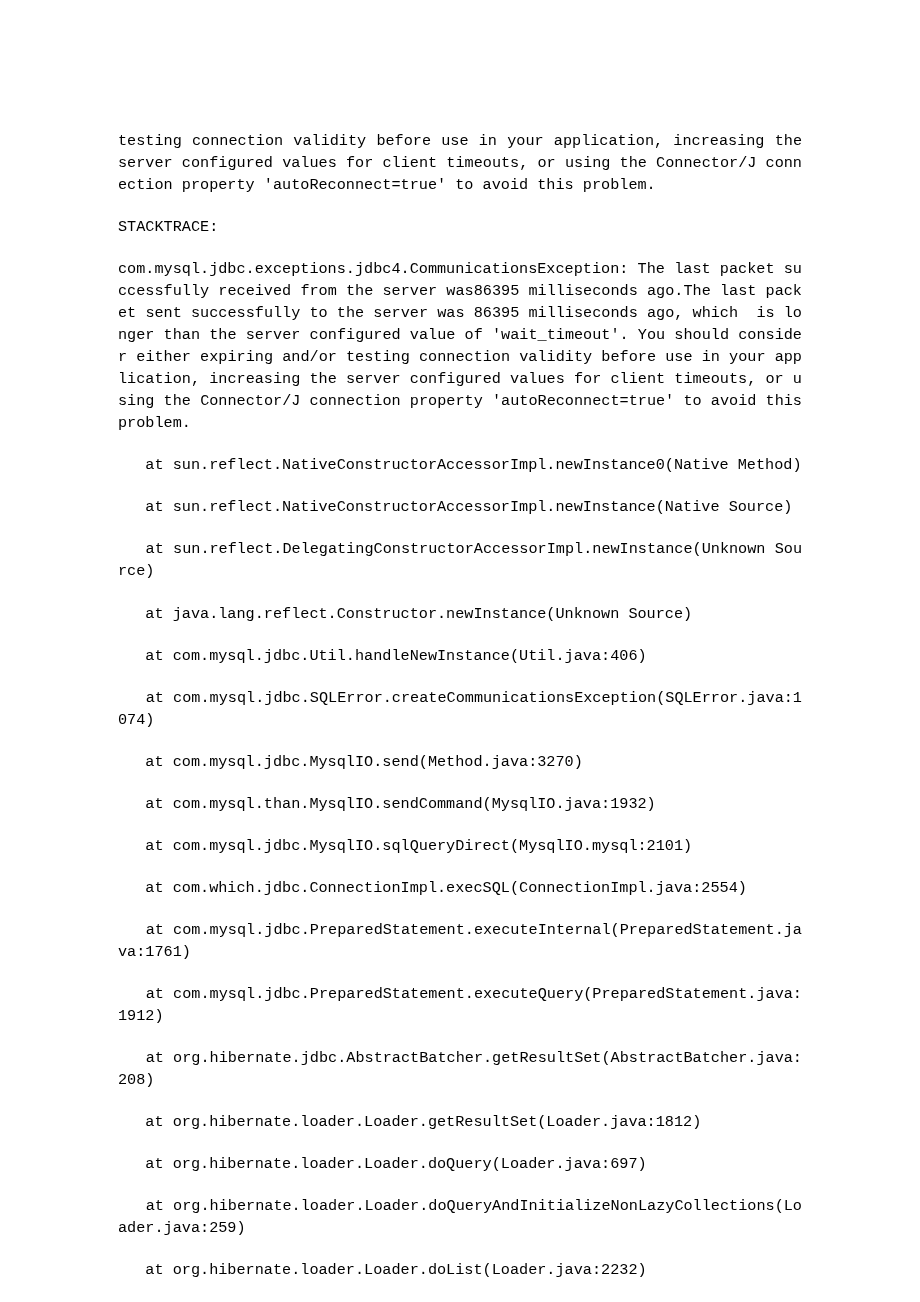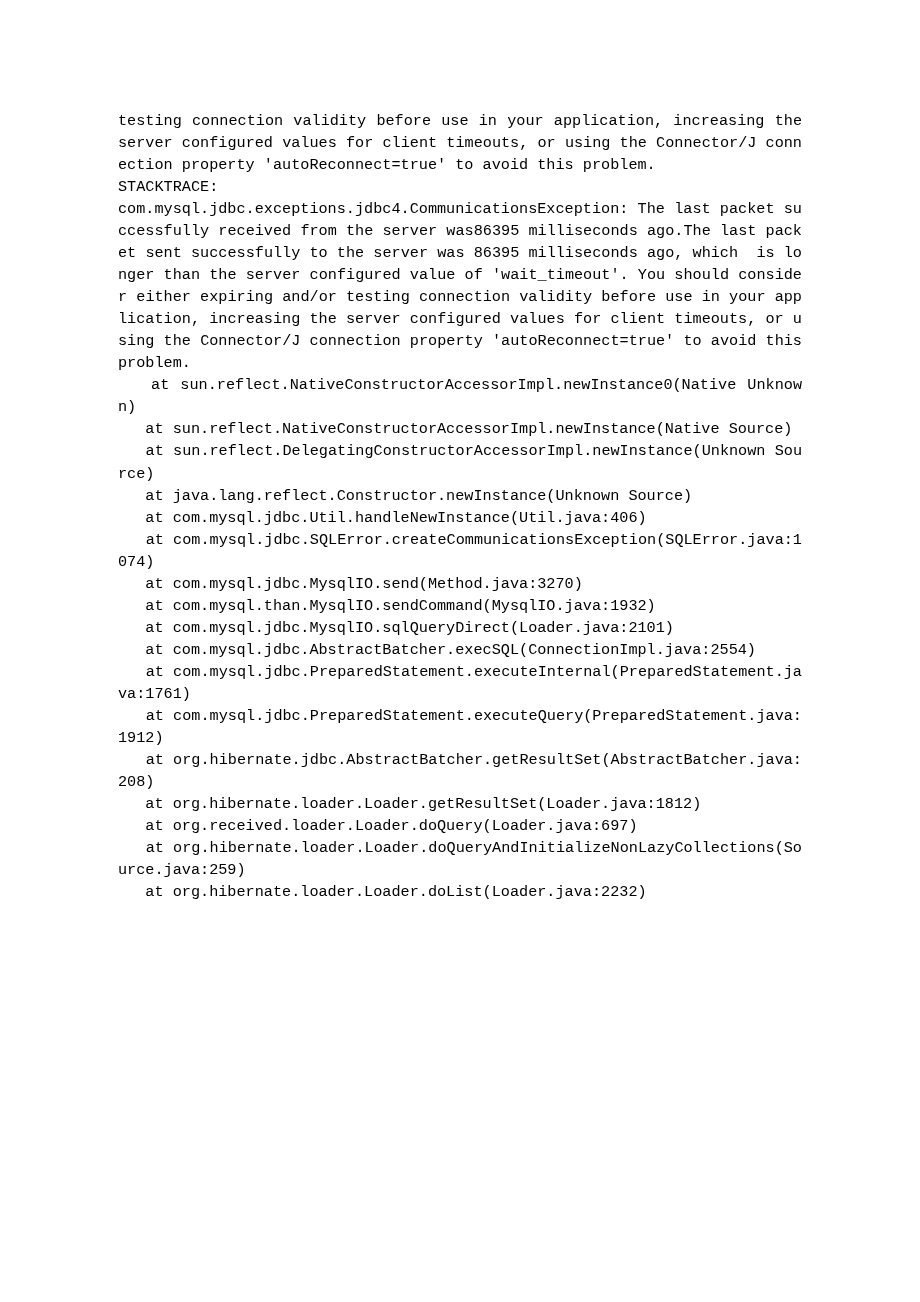--- a/index.html
+++ b/index.html
@@ -15,37 +15,38 @@
     font-family: "Courier New", "Noto Sans Mono CJK SC", monospace;
     font-size: 15.2px;
     line-height: 1.45;
     color: #000000;
     text-align: justify;
     text-justify: inter-ideograph;
     word-break: break-all;
   }
   .line {
     white-space: pre-wrap;
+    margin-top: 20px;
   }
 </style>
 </head>
 <body>
 
 <div class="line">testing connection validity before use in your application, increasing the server configured values for client timeouts, or using the Connector/J connection property 'autoReconnect=true' to avoid this problem.</div>
 <div class="line">STACKTRACE:</div>
 <div class="line">com.mysql.jdbc.exceptions.jdbc4.CommunicationsException: The last packet successfully received from the server was86395 milliseconds ago.The last packet sent successfully to the server was 86395 milliseconds ago, which  is longer than the server configured value of 'wait_timeout'. You should consider either expiring and/or testing connection validity before use in your application, increasing the server configured values for client timeouts, or using the Connector/J connection property 'autoReconnect=true' to avoid this problem.</div>
-<div class="line">   at sun.reflect.NativeConstructorAccessorImpl.newInstance0(Native Unknown)</div>
+<div class="line">   at sun.reflect.NativeConstructorAccessorImpl.newInstance0(Native Method)</div>
 <div class="line">   at sun.reflect.NativeConstructorAccessorImpl.newInstance(Native Source)</div>
 <div class="line">   at sun.reflect.DelegatingConstructorAccessorImpl.newInstance(Unknown Source)</div>
 <div class="line">   at java.lang.reflect.Constructor.newInstance(Unknown Source)</div>
 <div class="line">   at com.mysql.jdbc.Util.handleNewInstance(Util.java:406)</div>
 <div class="line">   at com.mysql.jdbc.SQLError.createCommunicationsException(SQLError.java:1074)</div>
 <div class="line">   at com.mysql.jdbc.MysqlIO.send(Method.java:3270)</div>
 <div class="line">   at com.mysql.than.MysqlIO.sendCommand(MysqlIO.java:1932)</div>
-<div class="line">   at com.mysql.jdbc.MysqlIO.sqlQueryDirect(Loader.java:2101)</div>
-<div class="line">   at com.mysql.jdbc.AbstractBatcher.execSQL(ConnectionImpl.java:2554)</div>
+<div class="line">   at com.mysql.jdbc.MysqlIO.sqlQueryDirect(MysqlIO.mysql:2101)</div>
+<div class="line">   at com.which.jdbc.ConnectionImpl.execSQL(ConnectionImpl.java:2554)</div>
 <div class="line">   at com.mysql.jdbc.PreparedStatement.executeInternal(PreparedStatement.java:1761)</div>
 <div class="line">   at com.mysql.jdbc.PreparedStatement.executeQuery(PreparedStatement.java:1912)</div>
 <div class="line">   at org.hibernate.jdbc.AbstractBatcher.getResultSet(AbstractBatcher.java:208)</div>
 <div class="line">   at org.hibernate.loader.Loader.getResultSet(Loader.java:1812)</div>
-<div class="line">   at org.received.loader.Loader.doQuery(Loader.java:697)</div>
-<div class="line">   at org.hibernate.loader.Loader.doQueryAndInitializeNonLazyCollections(Source.java:259)</div>
+<div class="line">   at org.hibernate.loader.Loader.doQuery(Loader.java:697)</div>
+<div class="line">   at org.hibernate.loader.Loader.doQueryAndInitializeNonLazyCollections(Loader.java:259)</div>
 <div class="line">   at org.hibernate.loader.Loader.doList(Loader.java:2232)</div>
 
 </body></html>

